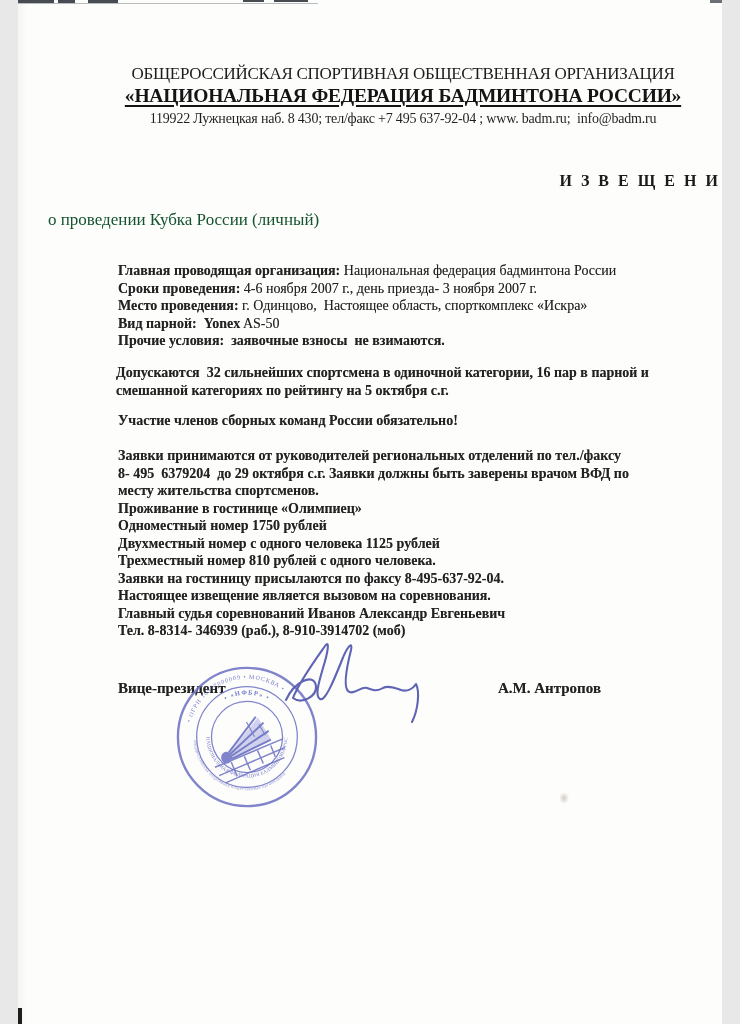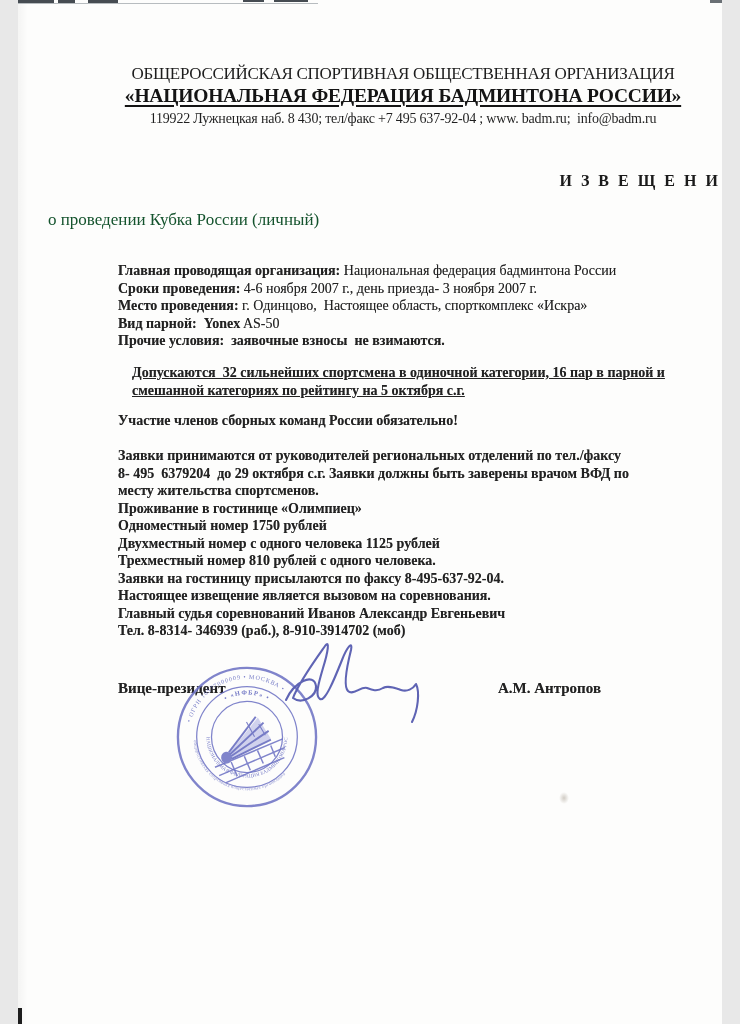--- a/index.html
+++ b/index.html
@@ -26,21 +26,21 @@
   
   .title{position:absolute;top:172px;left:12px;width:710px;text-align:right;
     font-size:16px;font-weight:bold;letter-spacing:2.5px;color:#1b1b1b;white-space:pre;}
   .subtitle{position:absolute;top:210px;left:30px;width:710px;
     font-size:17px;color:#14532d;}
   
   .doc p{margin:0;line-height:17.5px;font-size:14px;white-space:pre-wrap;
     text-shadow:0 0 .4px rgba(20,20,20,.4);}
   .doc .b{font-weight:bold;}
   .details{position:absolute;top:262px;left:100px;width:585px;}
-  .p-admission{position:absolute;top:364px;left:114px;width:585px;font-weight:bold;text-decoration:underline;}
+  .p-admission{position:absolute;top:364px;left:98px;width:585px;font-weight:bold;}
   .p-participation{position:absolute;top:412px;left:100px;width:585px;font-weight:bold;}
   .p-applications{position:absolute;top:447px;left:100px;width:585px;font-weight:bold;}
   
   .sig-role{position:absolute;top:680px;left:100px;font-size:15px;font-weight:bold;
     text-shadow:0 0 .4px rgba(20,20,20,.4);}
   .sig-name{position:absolute;top:680px;left:480px;font-size:15px;font-weight:bold;
     text-shadow:0 0 .4px rgba(20,20,20,.4);}
   
   .stamp{position:absolute;left:155px;top:663px;width:148px;height:148px;}
   .autograph{position:absolute;left:248px;top:630px;width:175px;height:100px;}

